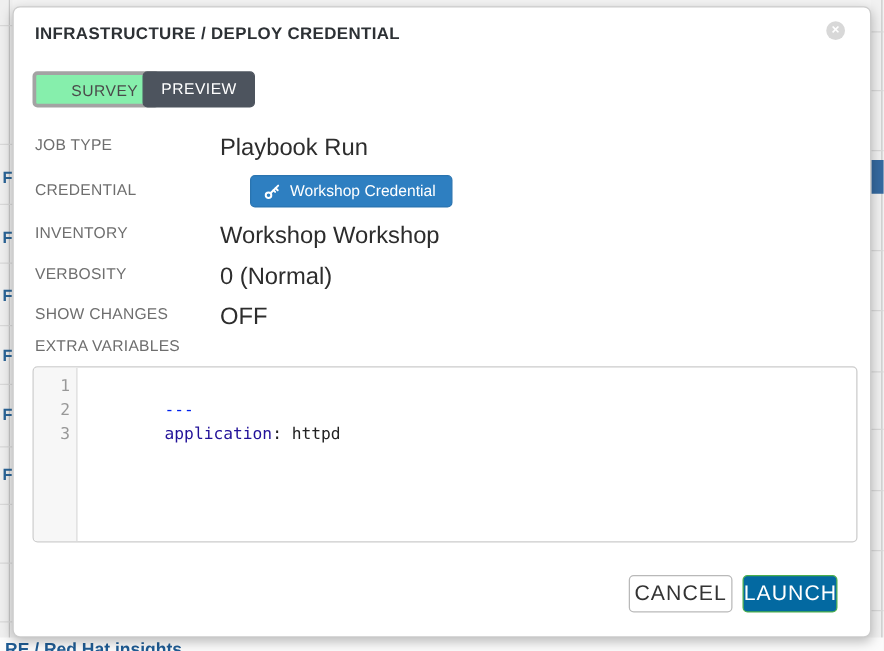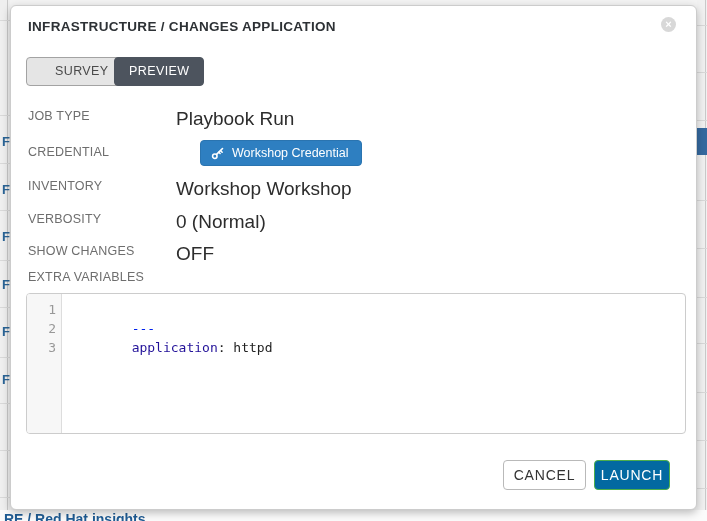--- a/index.html
+++ b/index.html
@@ -28,21 +28,21 @@
   #modal-title { position:absolute; left:17px; top:13px; font-size:13.5px;
     font-weight:bold; color:#2d3135; letter-spacing:0.3px; }
 
   #close-btn { position:absolute; right:20px; top:11px; width:15px; height:15px;
     border-radius:50%; background:#d8d8d8; color:#fff; font-size:11px; line-height:14px;
     text-align:center; font-weight:bold; cursor:pointer; }
 
   .tab-btn { position:absolute; top:51px; height:29px; border-radius:4px;
     font-size:12.5px; letter-spacing:0.4px; text-align:center; line-height:27px;
     padding:0 14px; cursor:pointer; }
-  #tab-survey  { left:15px;  background:#e5e5e5; border:1px solid #a3a3a3; color:#4a4a4a;padding-left:28px; }
+  #tab-survey  { left:15px;  background:#86efac; border:3px solid #a3a3a3; color:#4a4a4a;padding-left:28px; }
   #tab-preview { left:103px; background:#4d545e; border:1px solid #4d545e; color:#fff; }
 
   .field-label { position:absolute; left:17px; font-size:12.5px; color:#6e6e6e;
     letter-spacing:0.2px; }
   .field-value { position:absolute; left:165px; font-size:19px; color:#2d2d2d; }
 
   #credential-chip { position:absolute; left:165px; top:134px; height:26px;
     background:#2e7fc1; border:1px solid #2a74b0; border-radius:4px; color:#fff;
     font-size:12.5px; line-height:24px; padding:0 12px 0 10px; cursor:pointer;
     display:flex; align-items:center; gap:8px;margin-left:24px; }
@@ -58,21 +58,21 @@
     color:#989898; line-height:19px; }
   #editor-code { position:absolute; left:42px; top:0; right:0; height:100%;
     cursor:text; }
   .code-line { position:absolute; left:0; white-space:pre; line-height:19px; }
   .tok-def   { color:#0022ee; }
   .tok-key   { color:#221199; }
   .tok-plain { color:#222222; }
 
   
   .footer-btn { position:absolute; top:454px; height:30px; border-radius:4px;
-    font-size:14px; letter-spacing:0.8px; text-align:center; cursor:pointer;
+    font-size:17px; letter-spacing:0.8px; text-align:center; cursor:pointer;
     font-family:"Liberation Sans", sans-serif; }
   #cancel-btn { left:492px; width:83px; background:#fff; border:1px solid #b9b9b9;
     color:#333; line-height:28px; }
   #launch-btn { left:583px; width:76px; background:#0369a1; border:1px solid #4cae4c;
     color:#fff; line-height:28px; }
 </style>
 </head>
 <body>
 
 <div class="bg-strip" id="bg-left">
@@ -109,21 +109,21 @@
   <div class="bg-hline" style="top:488px;"></div>
   <div id="bg-right-selected"></div>
 </div>
 
 <div class="bg-strip" id="bg-bottom">
   <span id="bg-bottom-text">RE / Red Hat insights</span>
 </div>
 
 <div id="modal">
 
-  <div id="modal-title">INFRASTRUCTURE / CHANGES APPLICATION</div>
+  <div id="modal-title">INFRASTRUCTURE / DEPLOY CREDENTIAL</div>
   <div id="close-btn">×</div>
 
   <div class="tab-btn" id="tab-survey">SURVEY</div>
   <div class="tab-btn" id="tab-preview">PREVIEW</div>
 
   <div class="field-label" style="top:103px;">JOB TYPE</div>
   <div class="field-value" style="top:102px;">Playbook Run</div>
 
   <div class="field-label" style="top:139px;">CREDENTIAL</div>
   <div id="credential-chip">

